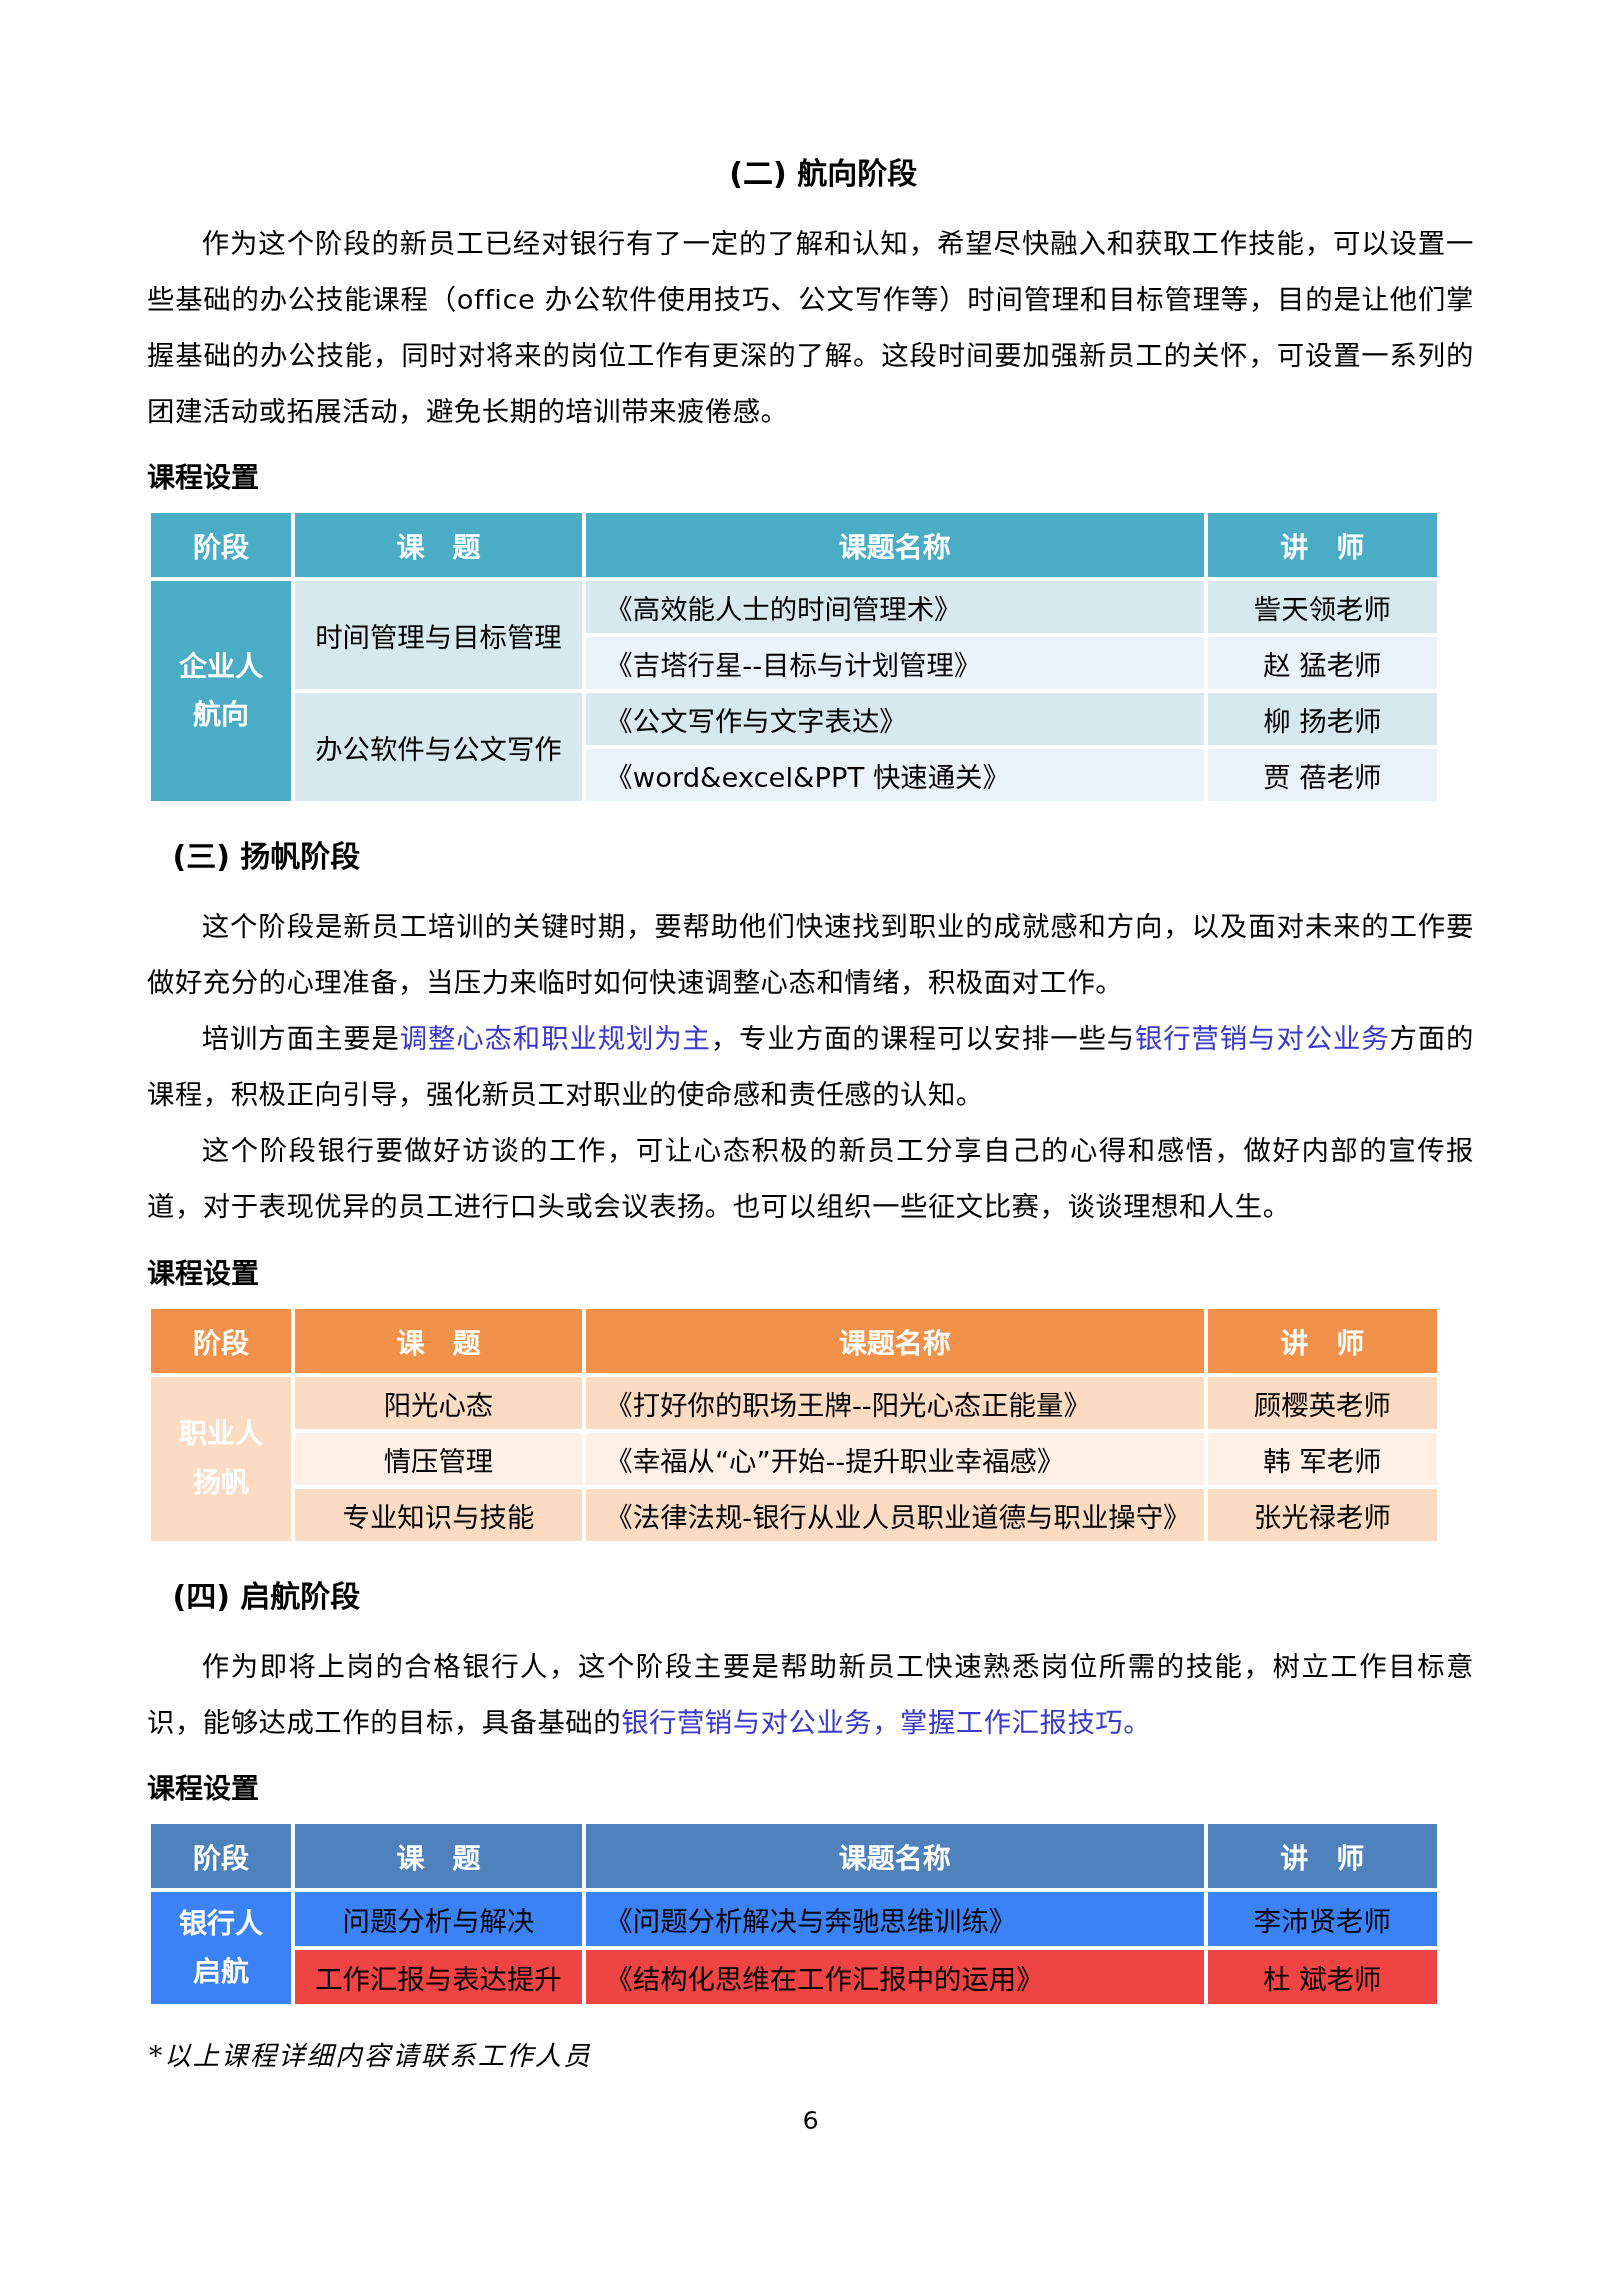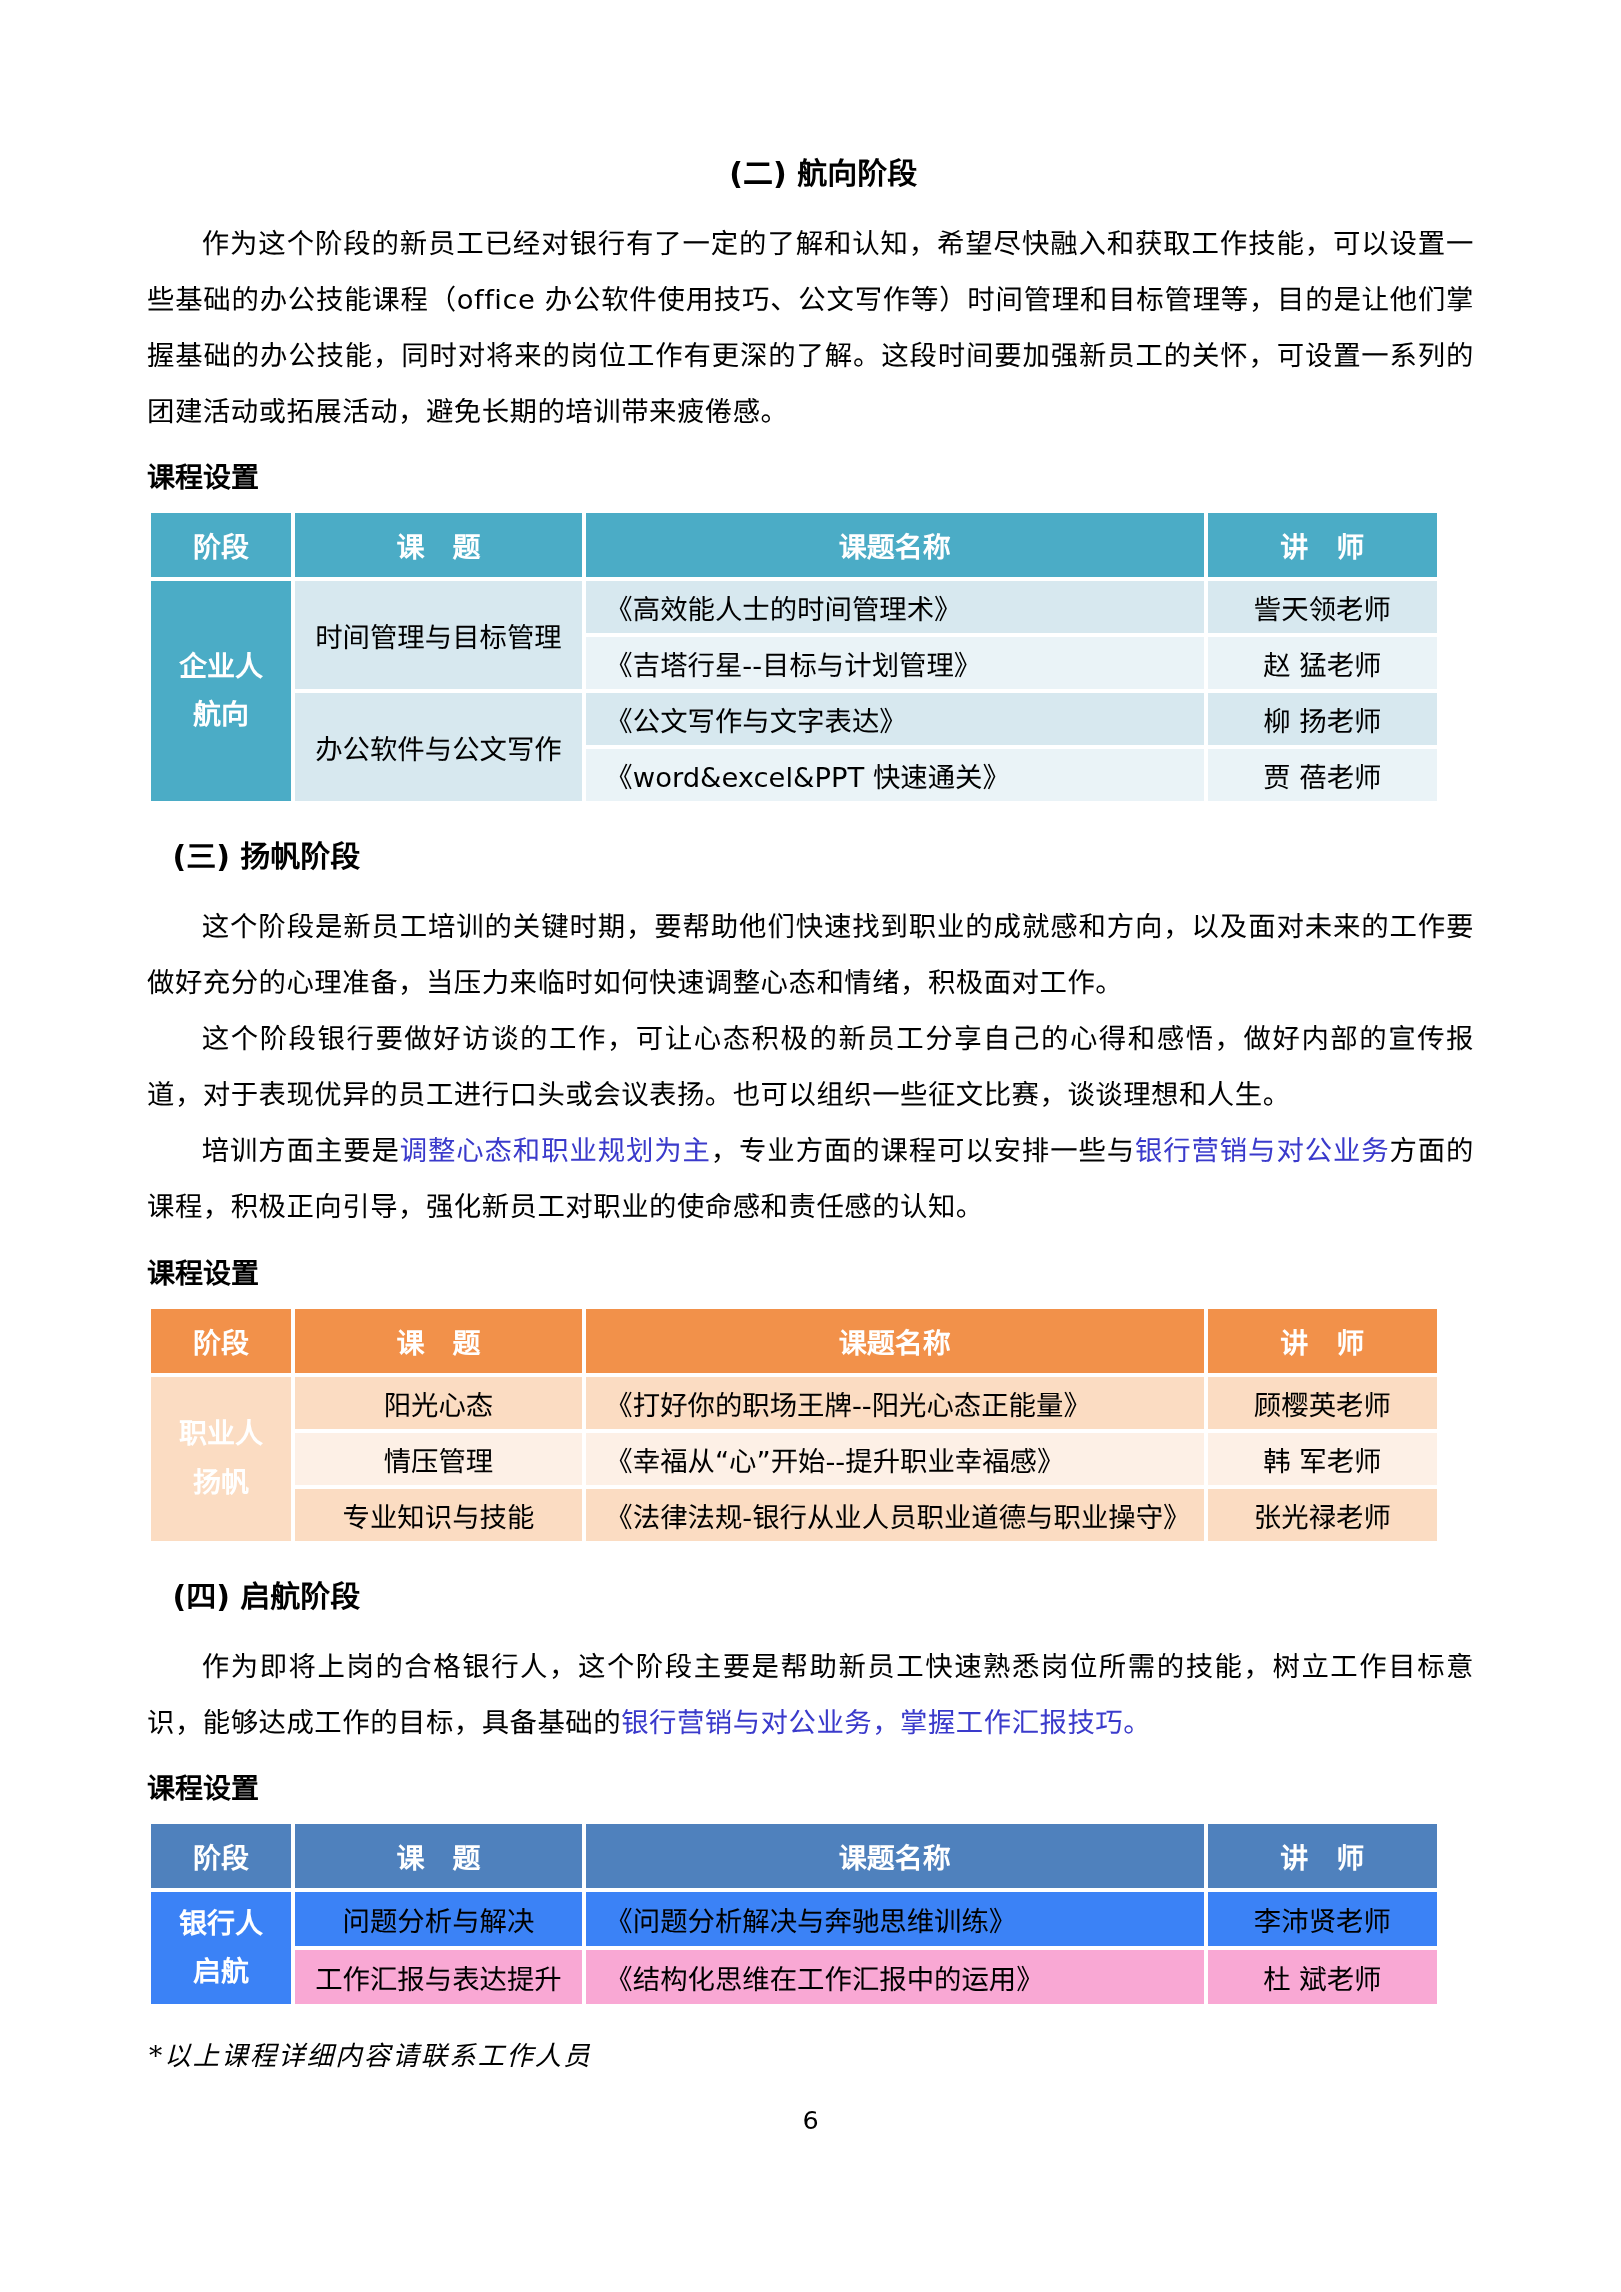--- a/index.html
+++ b/index.html
@@ -79,21 +79,21 @@
   .theme-teal tr.band-dark  td.course-cell, .theme-teal tr.band-dark  td.lecturer-cell { background: #D7E8EF; }
   .theme-teal tr.band-light td.course-cell, .theme-teal tr.band-light td.lecturer-cell { background: #EAF3F7; }
   
   .theme-orange th, .theme-orange td.stage-cell { background: #F2914A; }
   .theme-orange tr.band-dark  td { background: #FBDCC2; }
   .theme-orange tr.band-light td { background: #FDF0E6; }
   .theme-orange td.stage-cell { background: #F2914A; }
   
   .theme-blue th, .theme-blue td.stage-cell { background: #4F81BD; }
   .theme-blue tr.band-dark  td { background: #3b82f6; }
-  .theme-blue tr.band-light td { background: #f9a8d4; }
+  .theme-blue tr.band-light td { background: #ef4444; }
   .theme-blue td.stage-cell { background: #4F81BD; }
   .theme-blue tr.last-row td.topic-cell,
   .theme-blue td.stage-cell { border-bottom: 0; }
   .theme-blue .underline-artifact { border-bottom: 3.9px solid #000000; }
   p.footnote {
     font-family: "DejaVu Serif", "Liberation Serif", serif;
     font-style: italic;
     font-size: 26.5px;
     margin: 5.9px 0 0 2px;
     letter-spacing: 2px;
@@ -160,24 +160,24 @@
       </tbody>
     </table>
   </section>
 
   <section>
     <h2 class="sec-heading">(三) 扬帆阶段</h2>
     <p class="body-para">
       <span>这个阶段是新员工培训的关键时期，要帮助他们快速找到职业的成就感和方向，以及面对未来的工作要做好充分的心理准备，当压力来临时如何快速调整心态和情绪，积极面对工作。</span>
     </p>
     <p class="body-para">
+      <span>培训方面主要是</span><span class="blue-text">调整心态和职业规划为主</span><span>，专业方面的课程可以安排一些与</span><span class="blue-text">银行营销与对公业务</span><span>方面的课程，积极正向引导，强化新员工对职业的使命感和责任感的认知。</span>
+    </p>
+    <p class="body-para">
       <span>这个阶段银行要做好访谈的工作，可让心态积极的新员工分享自己的心得和感悟，做好内部的宣传报道，对于表现优异的员工进行口头或会议表扬。也可以组织一些征文比赛，谈谈理想和人生。</span>
-    </p>
-    <p class="body-para">
-      <span>培训方面主要是</span><span class="blue-text">调整心态和职业规划为主</span><span>，专业方面的课程可以安排一些与</span><span class="blue-text">银行营销与对公业务</span><span>方面的课程，积极正向引导，强化新员工对职业的使命感和责任感的认知。</span>
     </p>
     <h3 class="subhead">课程设置</h3>
 
     <table class="course-table theme-orange">
       <colgroup>
           <col style="width:11%">
           <col style="width:22.5%">
           <col style="width:48.5%">
           <col style="width:18%">
         </colgroup>

